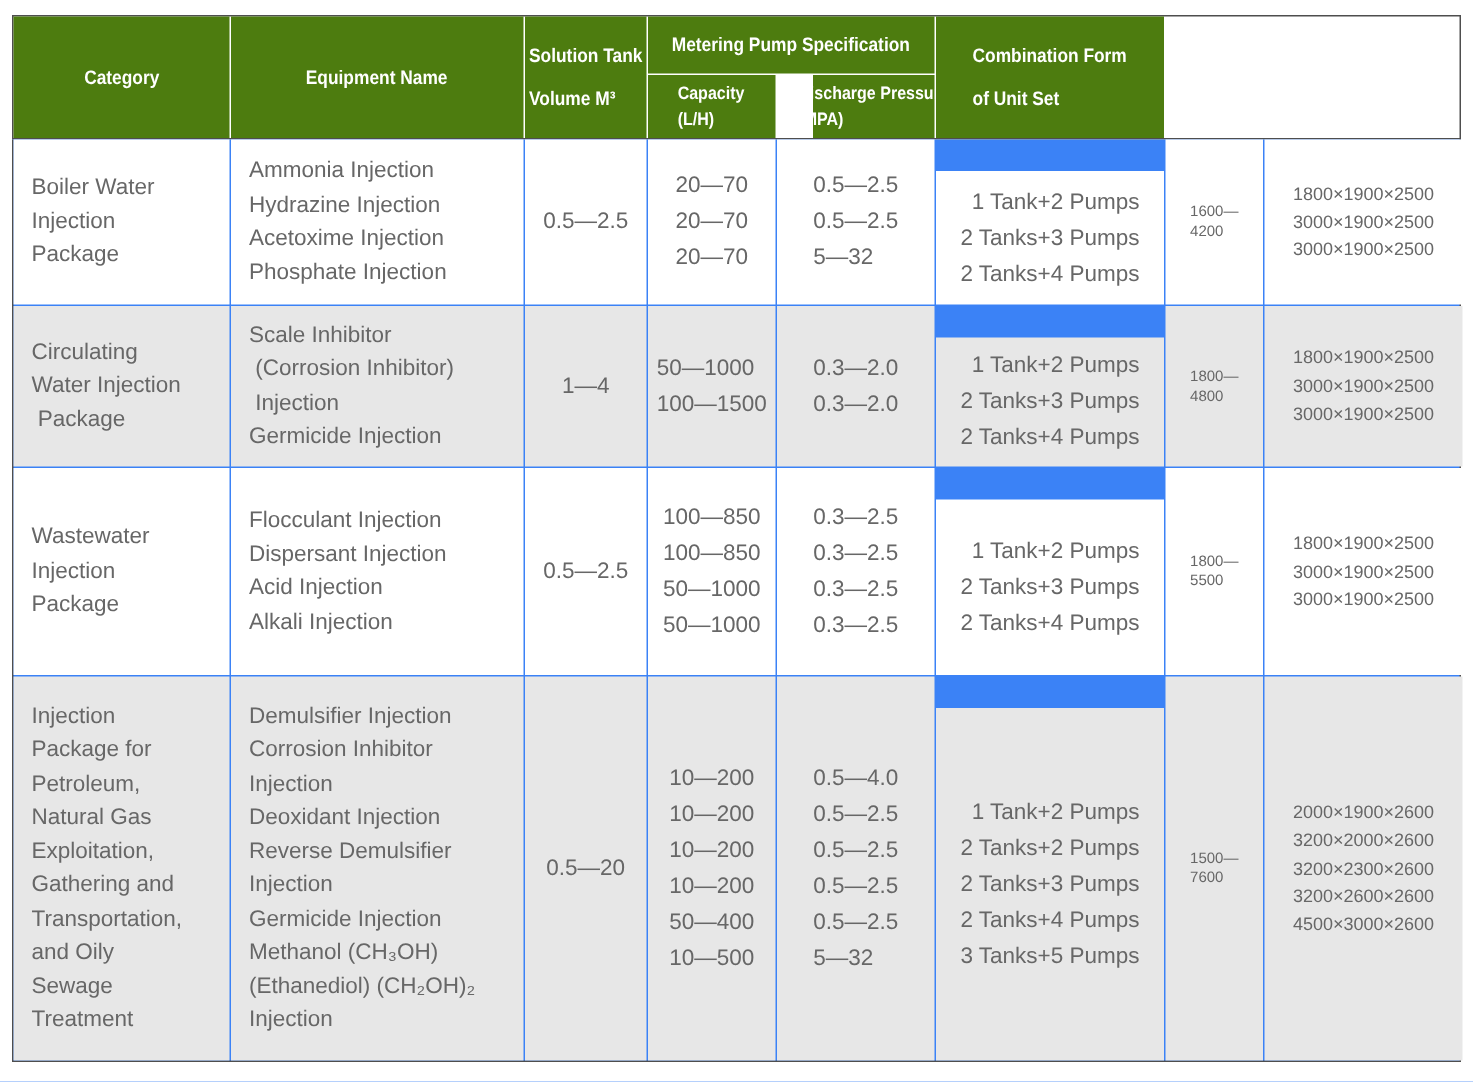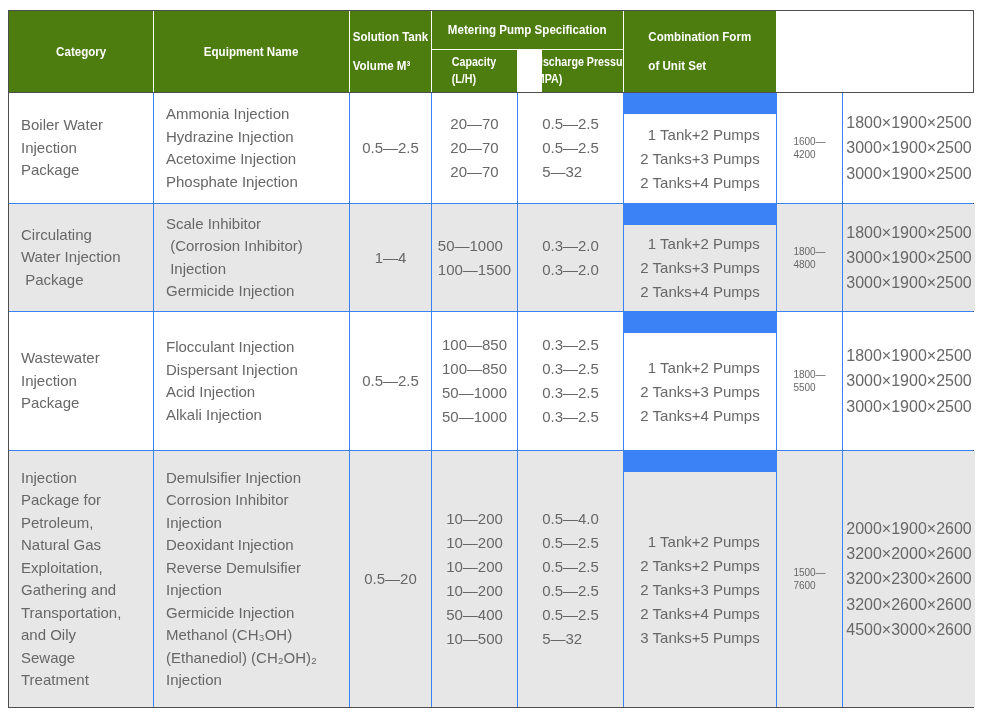--- a/index.html
+++ b/index.html
@@ -40,21 +40,21 @@
   .cell{
     background:#ffffff;color:#676767;font-size:15px;
     display:flex;align-items:center;overflow:hidden;
     white-space:pre-wrap;
   }
   .trow.shaded .cell{background:#e7e7e7;}
   .c-left{justify-content:flex-start;padding-left:12px;padding-right:4px;text-align:left;line-height:1.5;}
   .c-num{justify-content:center;line-height:1.6;}
   .c-combo{justify-content:center;text-align:right;line-height:1.6;margin-top:21px;}
   .c-weight{justify-content:center;text-align:left;font-size:10px;line-height:1.3;}
-  .c-dim{justify-content:center;text-align:right;font-size:16px;line-height:1.58;}
+  .c-dim{justify-content:center;text-align:right;font-size:12px;line-height:1.58;}
 </style>
 </head>
 <body>
 
 <div class="page">
   <div class="spec-table">
 
     <div class="thead">
       <div class="hcell hspan2">
         <span class="hdr-text one">Category</span>

